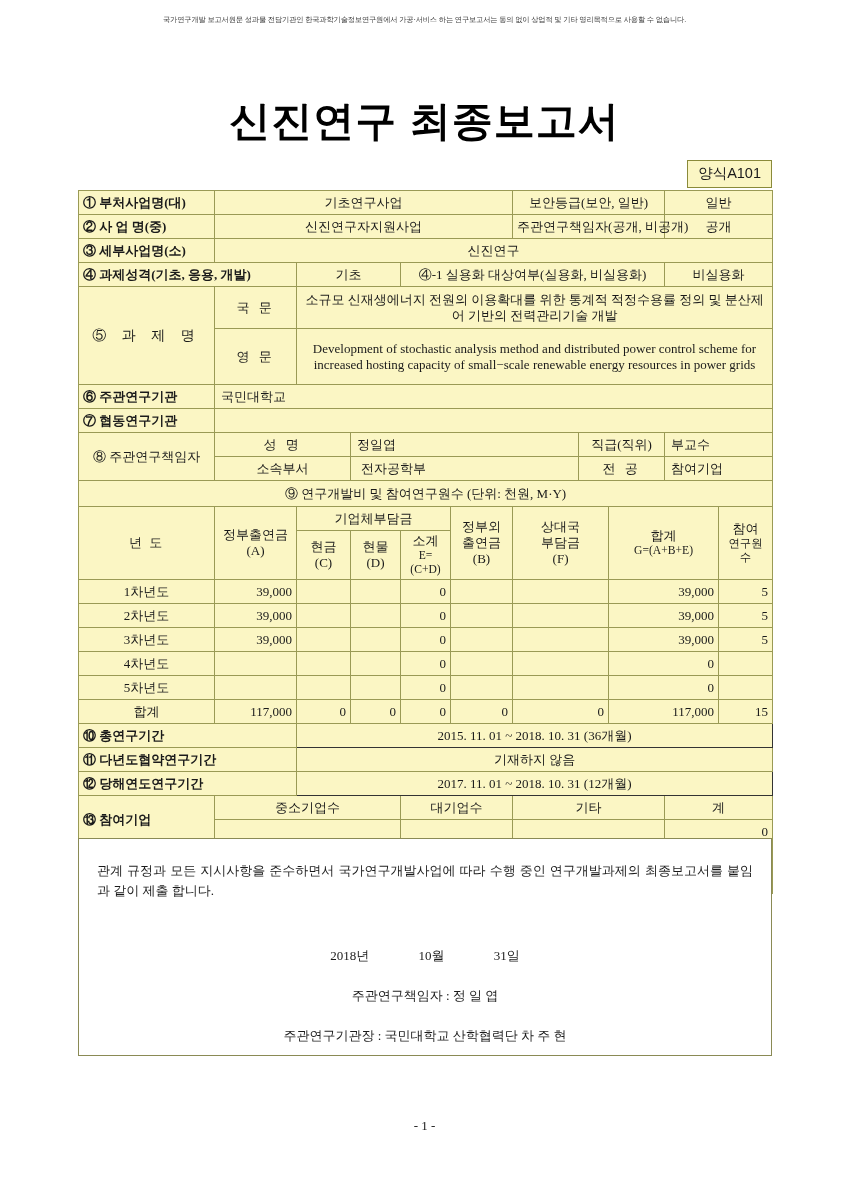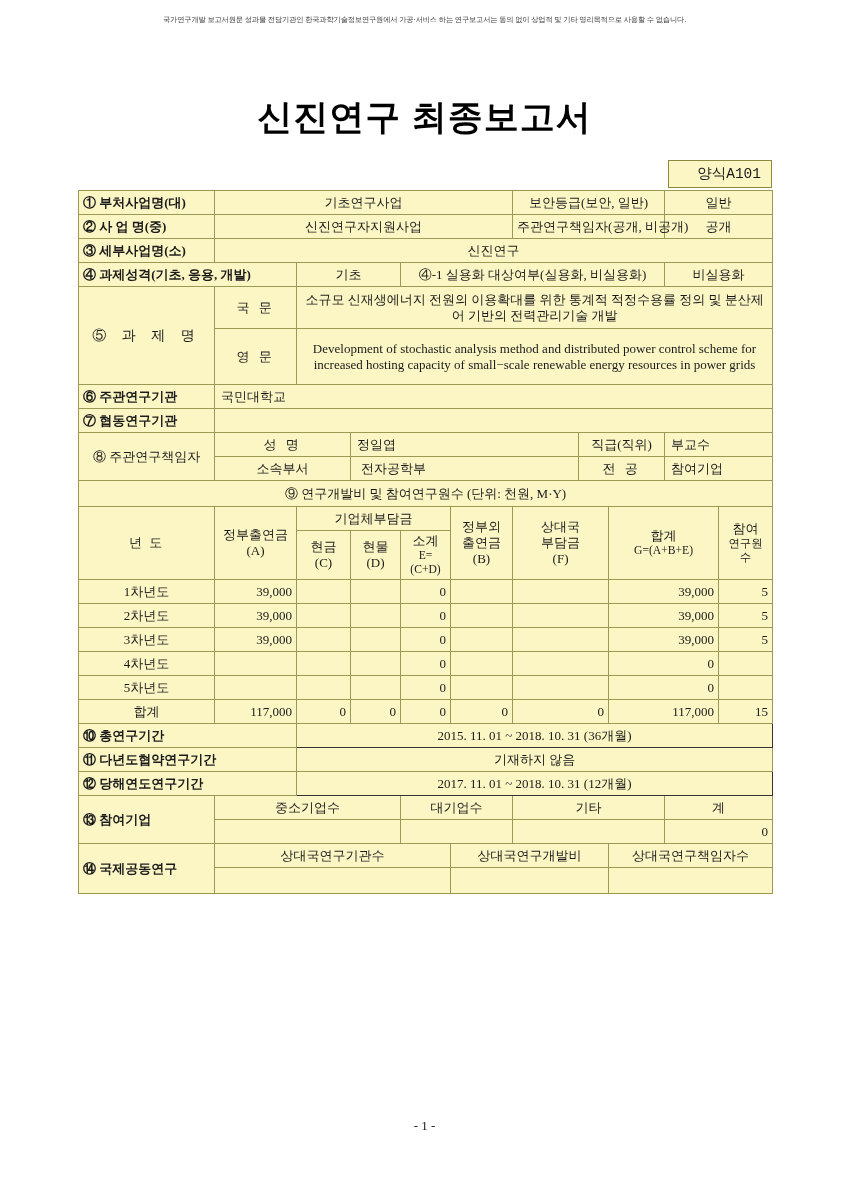--- a/index.html
+++ b/index.html
@@ -21,39 +21,39 @@
     font-family:"Liberation Sans","DejaVu Sans",sans-serif;
     font-weight:normal;
     color:#3a3a3a;
     letter-spacing:-0.2px;
     white-space:nowrap;
   }
 
   .doctitle {
     position:absolute; top:94px; left:0; right:0;
     text-align:center;
-    font-size:35px;
+    font-size:41px;
     font-weight:bold;
     letter-spacing:1px;
     font-family:"Liberation Sans","DejaVu Sans",sans-serif;
     color:#000;
   }
 
   .formid-wrap {
     position:absolute; left:78px; width:694px; top:160px;
     display:flex; justify-content:flex-end;
   }
   .formid {
     border:1px solid #8a8a3a;
     background:#FBF6C4;
     font-size:14.5px;
-    padding:3px 10px 4px 28px;
+    padding:3px 10px 4px 10px;
     text-align:center;
     min-width:84px;
-    font-family:Liberation Mono, monospace;
+    font-family:Liberation Sans, sans-serif;
   }
 
   .tbl {
     position:absolute; left:78px; top:190px; width:694px;
     border-collapse:collapse;
     table-layout:fixed;
   }
   .tbl td {
     border:1px solid #9a9a55;
     font-size:13px;
@@ -345,16 +345,26 @@
       <td class="y c" colspan="3">상대국연구책임자수</td>
     </tr>
     <tr>
       <td class="y c" colspan="4" style="height:26px;"></td>
       <td class="y c" colspan="3"></td>
       <td class="y c" colspan="3"></td>
     </tr>
   </tbody>
     </table>
 
+  <div class="noticebox">
+    <div class="noticetext">관계 규정과 모든 지시사항을 준수하면서 국가연구개발사업에 따라 수행 중인 연구개발과제의 최종보고서를 붙임과 같이 제출 합니다.</div>
+    <div class="sigdate">
+      <span style="margin-right:46px;">2018년</span>
+      <span style="margin-right:46px;">10월</span>
+      <span>31일</span>
+    </div>
+    <div class="sig1">주관연구책임자 :  정 일 엽</div>
+    <div class="sig2">주관연구기관장 : 국민대학교 산학협력단 차 주 현</div>
+  </div>
 
   <div class="pagenum">- 1 -</div>
 
 </div>
 
 </body></html>

